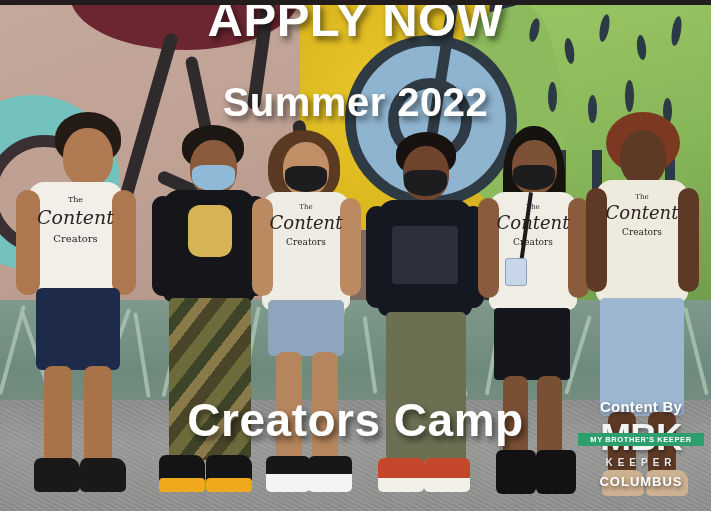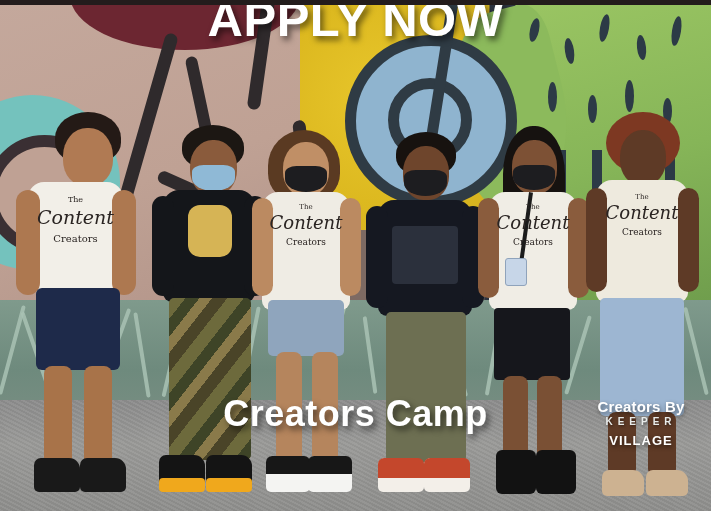--- a/index.html
+++ b/index.html
@@ -53,21 +53,21 @@
   .shoe{position:absolute;border-radius:7px 11px 5px 5px;}
   .mask{position:absolute;background:#1d1d20;border-radius:30% 30% 55% 55%;}
   .tee-text{position:absolute;width:100%;text-align:center;color:#2a2422;
             font-family:"DejaVu Serif",serif;line-height:1;pointer-events:none;}
 
   
   .hl{position:absolute;color:#fff;font-weight:bold;text-align:center;width:100%;
       text-shadow:3px 4px 6px rgba(0,0,0,.55);letter-spacing:.5px;z-index:40;}
   #apply-now{top:-9px;font-size:49px;}
   #summer{top:80px;font-size:40px;}
-  #creators-camp{top:393px;font-size:36px;}
+  #creators-camp{top:393px;font-size:46px;}
 
   
   #content-wordmark{position:absolute;left:0;top:228px;width:711px;height:150px;z-index:45;
                     pointer-events:none;}
   #content-wordmark svg{width:100%;height:100%;overflow:visible;}
   .script-txt{font-family:"DejaVu Serif",serif;font-style:italic;font-weight:bold;
               fill:#fbf9f4;}
 
   
   #mbk-block{position:absolute;left:576px;top:398px;width:130px;z-index:50;text-align:center;}
@@ -247,23 +247,30 @@
     <div class="shoe" style="left:602px;top:470px;width:42px;height:26px;background:#cdb291;"></div>
     <div class="shoe" style="left:646px;top:470px;width:42px;height:26px;background:#cdb291;"></div>
     <div class="tee-text" style="left:596px;top:194px;width:92px;font-size:7px;">The</div>
     <div class="tee-text" style="left:596px;top:204px;width:92px;font-size:18px;font-style:italic;">Content</div>
     <div class="tee-text" style="left:596px;top:228px;width:92px;font-size:9px;">Creators</div>
   </div>
 
   <div class="m-topband"></div>
 
   <div class="hl" id="apply-now">APPLY NOW</div>
+  <div class="hl" id="summer">Summer 2022</div>
 
 
   <div class="hl" id="creators-camp">Creators Camp</div>
 
   <div id="mbk-block">
-    <div id="powered-by">Creators By</div>
+    <div id="powered-by">Content By</div>
+    <div id="mbk-logo">
+      <div id="mbk-letters">MBK</div>
+      <div id="mbk-banner">
+        <span>MY BROTHER'S KEEPER</span>
+      </div>
+    </div>
     <div id="mbk-village">KEEPER</div>
-    <div id="mbk-columbus">VILLAGE</div>
+    <div id="mbk-columbus">COLUMBUS</div>
   </div>
 
 </div>
 
 </body></html>

